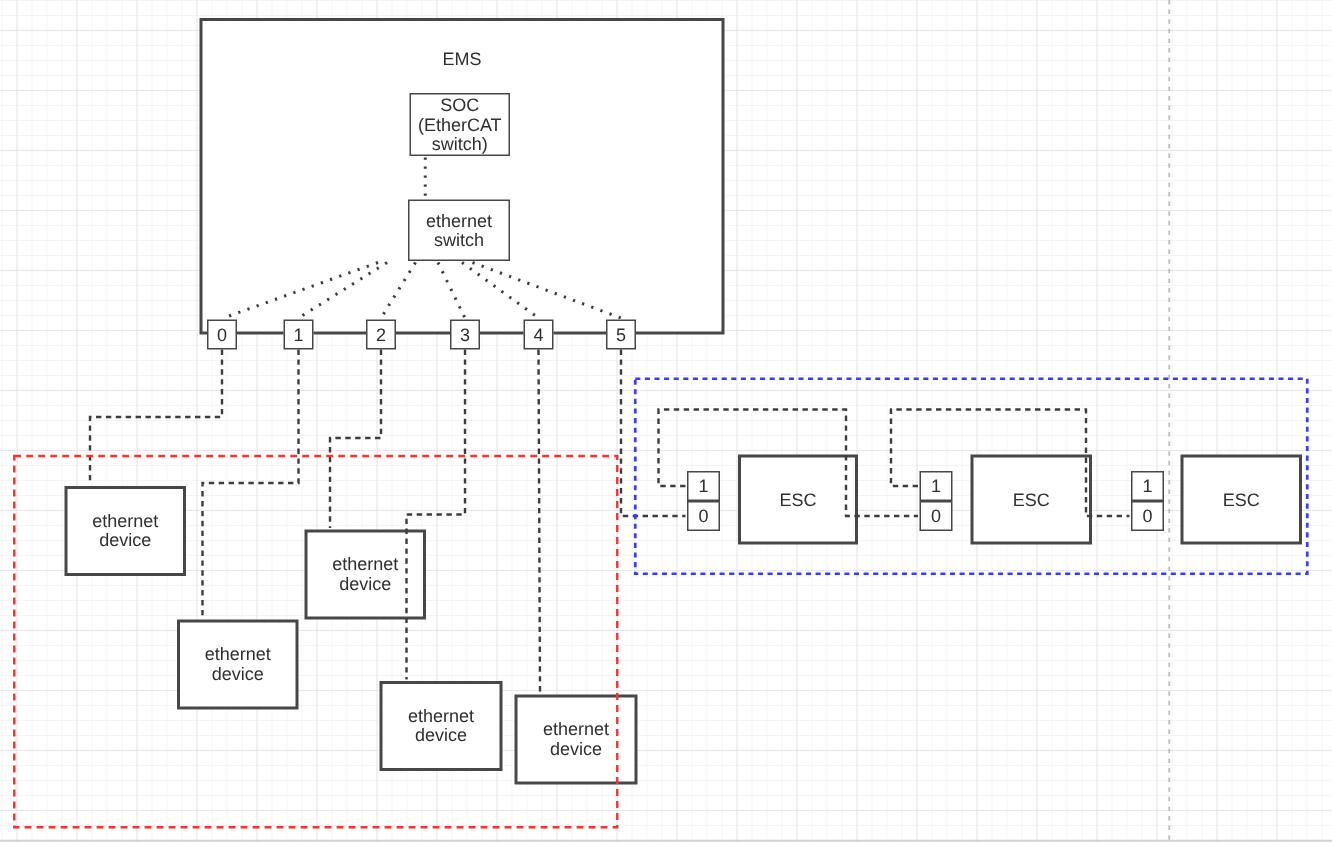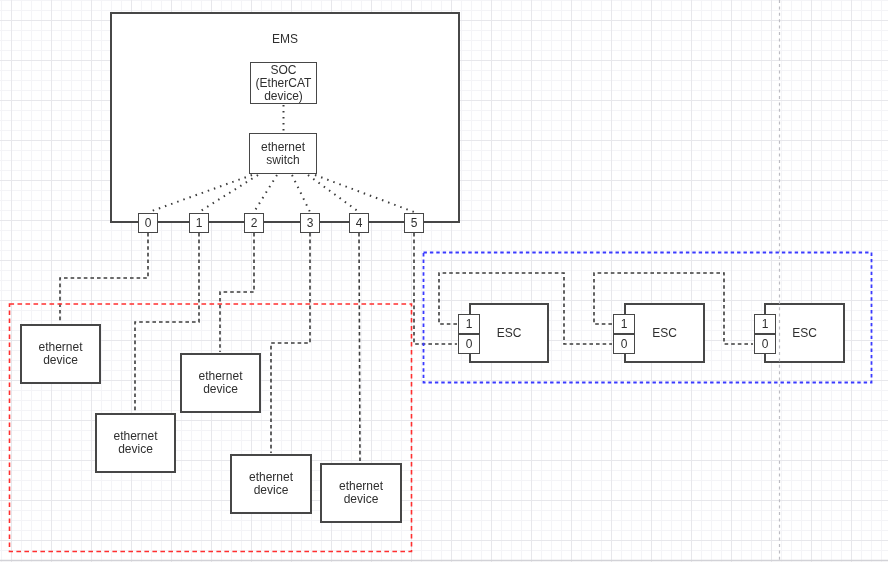--- a/index.html
+++ b/index.html
@@ -13,21 +13,21 @@
       linear-gradient(to bottom, #f4f4f7 1px, transparent 1px);
     background-size:40px 40px,40px 40px,10px 10px,10px 10px;
     background-position:11px 0,0 20px,1px 0,0 0;
     font-family:"Liberation Sans", sans-serif;
     color:#2f2f2f;
   }
   .shape{
     position:absolute;box-sizing:border-box;background:#ffffff;
     border:2px solid #474747;
     display:flex;align-items:center;justify-content:center;
-    font-size:12px;line-height:13px;text-align:center;
+    font-size:12px;line-height:13px;text-align:center;margin-left:23px;
   }
   .lbl{white-space:pre-line;}
   .ems{justify-content:flex-start;align-items:flex-start;}
   .ems-title{position:absolute;top:19px;left:0;width:100%;text-align:center;}
   .port{
     position:absolute;box-sizing:border-box;background:#ffffff;
     border:1.7px solid #474747;width:20px;height:20px;
     display:flex;align-items:center;justify-content:center;
     font-size:12px;line-height:12px;
   }
@@ -41,21 +41,21 @@
 
   <div class="boxes">
 
     <div class="shape ems" style="left:110px;top:12px;width:350px;height:211px;">
       <div class="ems-title lbl">EMS</div>
     </div>
 
     <div class="shape" style="left:250px;top:62px;width:67px;height:42px;border-width:1.7px;">
       <div class="lbl">SOC
 (EtherCAT
-device)</div>
+switch)</div>
     </div>
 
     <div class="shape" style="left:249px;top:133px;width:68px;height:41px;border-width:1.7px;">
       <div class="lbl">ethernet
 switch</div>
     </div>
 
     <div class="port" style="left:138px;top:213px;">0</div>
     <div class="port" style="left:189px;top:213px;">1</div>
     <div class="port" style="left:244px;top:213px;">2</div>

